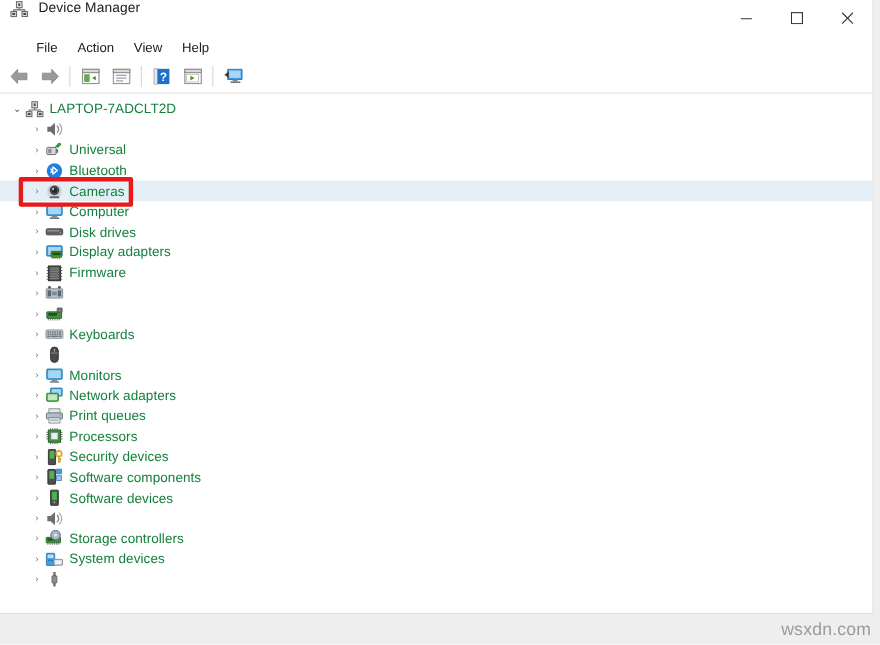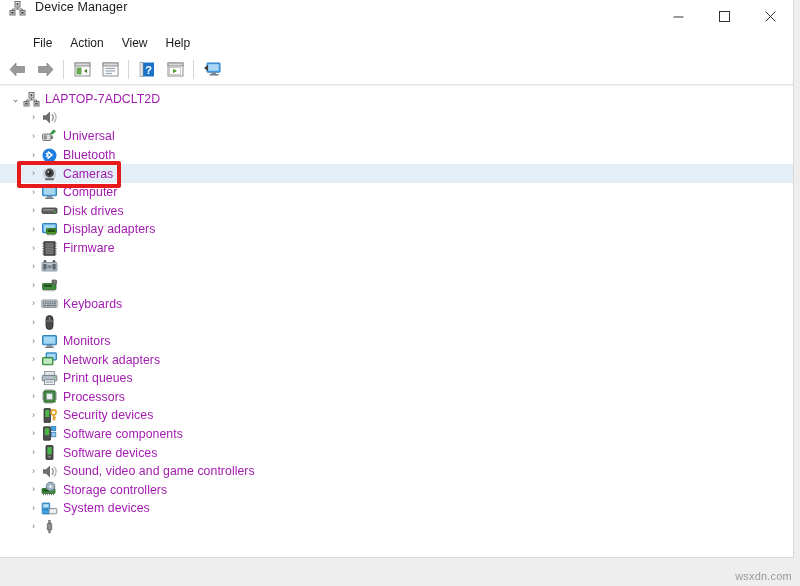--- a/index.html
+++ b/index.html
@@ -140,21 +140,21 @@
     width: 17px;
     height: 17px;
     flex: 0 0 auto;
     display: flex;
     align-items: center;
     justify-content: center;
     margin-right: 5px;
   }
   .row-label {
     font-size: 12.3px;
-    color: #a21caf;
+    color: #15803d;
     letter-spacing: 0.05px;
   }
 
   
   .depth0 { padding-left: 8px; }
   .depth1 { padding-left: 26px; }
 
   
   #redbox {
     position: absolute;
@@ -162,21 +162,21 @@
     border: 4px solid #e8191a;
     border-radius: 2px;
     box-sizing: border-box;
   }
 
   
   #watermark {
     position: absolute;
     right: 8px;
     bottom: 4px;
-    font-size: 11px;
+    font-size: 16px;
     color: #9a9a9a;
     letter-spacing: 0.2px;
   }
   svg { display: block; }
 </style>
 </head>
 <body>
 
 <div id="window">
 
@@ -548,21 +548,20 @@
         </div>
         <div class="row depth1">
           <span class="chev">›</span>
           <span class="row-icon">
             <svg width="17" height="17" viewBox="0 0 17 17">
               <path d="M2 6.2 H5 L9 2.5 V14.5 L5 10.8 H2 Z" fill="#6e6e6e"></path>
               <path d="M10.8 5.3 a4.2 4.2 0 0 1 0 6.4" stroke="#8a8a8a" stroke-width="1.3" fill="none"></path>
               <path d="M12.8 3.3 a7 7 0 0 1 0 10.4" stroke="#a8a8a8" stroke-width="1.1" fill="none"></path>
             </svg>
           </span>
-          <span class="row-label">Sound, video and game controllers</span>
         </div>
         <div class="row depth1">
           <span class="chev">›</span>
           <span class="row-icon">
             <svg width="17" height="17" viewBox="0 0 17 17">
               <rect x="1" y="7.5" width="13" height="5" rx="0.6" fill="#3f8f3f" stroke="#266626" stroke-width="0.8"></rect>
               <rect x="2.2" y="8.5" width="7.5" height="2" fill="#1f4f1f"></rect>
               <circle cx="9.5" cy="5.5" r="4.4" fill="#9fb3c0" stroke="#5f7180" stroke-width="0.8"></circle>
               <circle cx="9.5" cy="5.5" r="1.5" fill="#e4eaee"></circle>
               <path d="M2.5 12.5 v1.8 M4.5 12.5 v1.8 M6.5 12.5 v1.8 M8.5 12.5 v1.8 M10.5 12.5 v1.8 M12.5 12.5 v1.8" stroke="#6a6a6a" stroke-width="0.8"></path>

